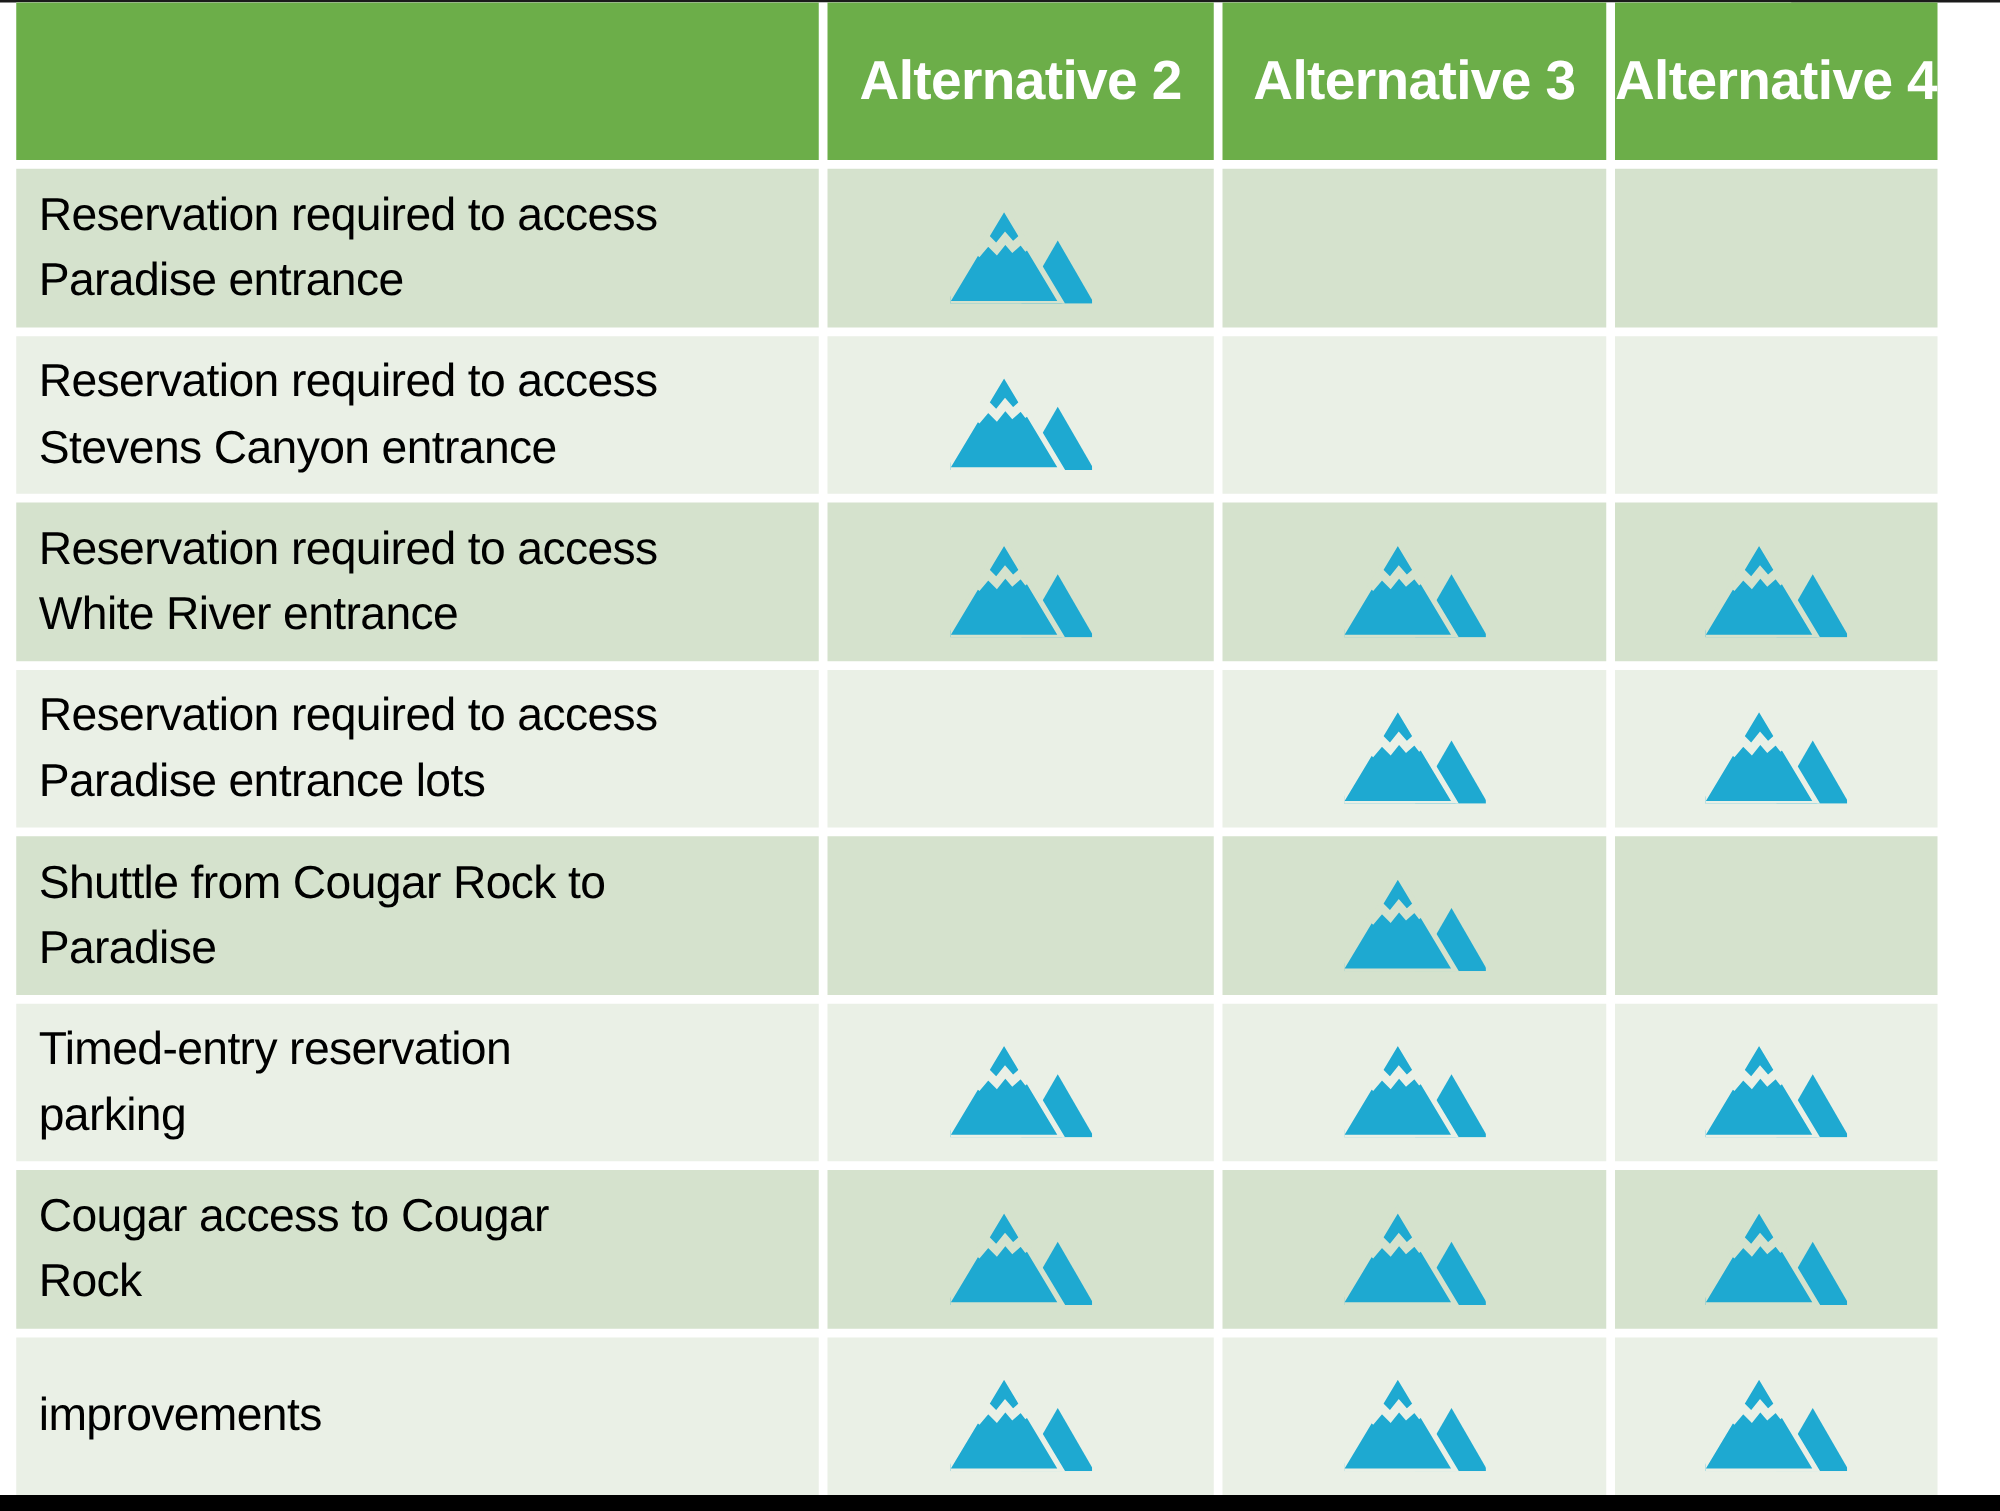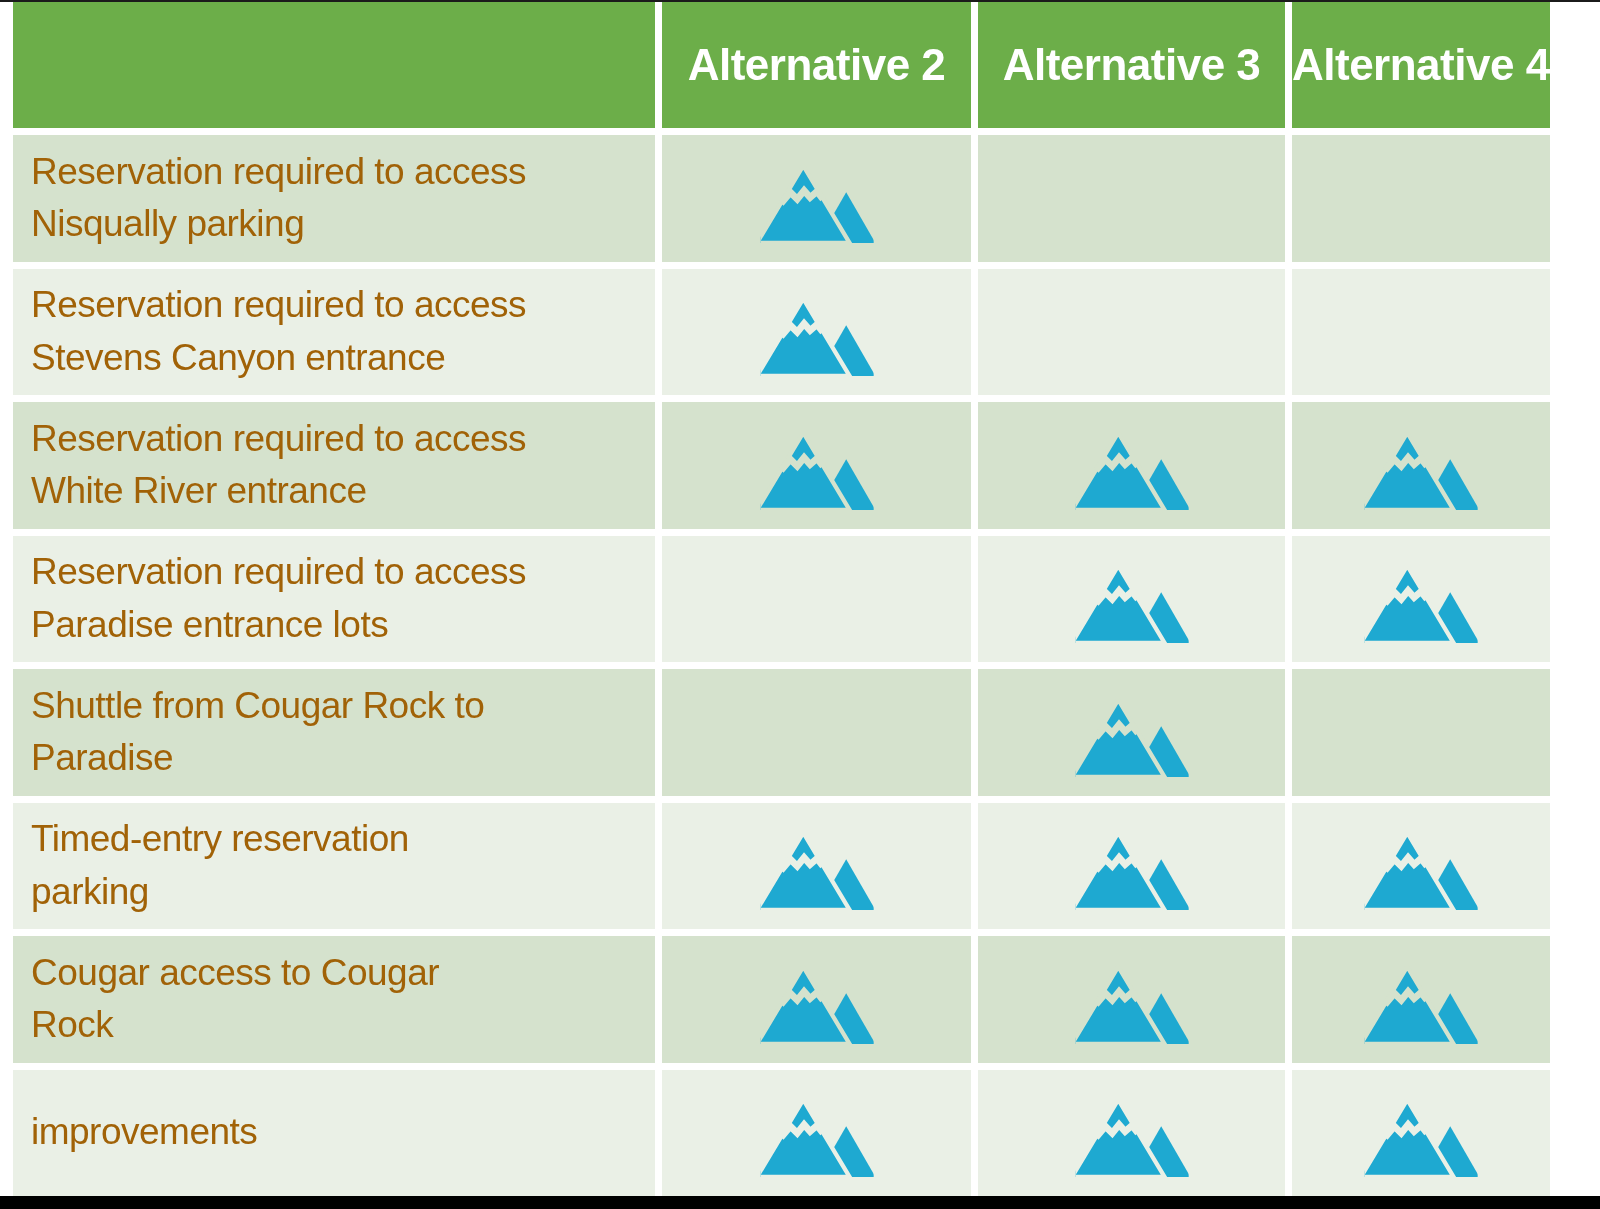--- a/index.html
+++ b/index.html
@@ -18,21 +18,21 @@
     gap:7px;background:#ffffff;margin-left:13px;
   }
   .cell{display:flex;align-items:center;justify-content:center;}
   .head{background:#6cae49;}
   .head .hdr-label{
     color:#ffffff;font-size:44px;font-weight:bold;letter-spacing:-0.5px;white-space:nowrap;
   }
   .dark{background:#d5e2cd;--row-bg:#d5e2cd;}
   .light{background:#eaf0e6;--row-bg:#eaf0e6;}
   .lbl{justify-content:flex-start;padding-left:18px;box-sizing:border-box;}
-  .lbl-text{color:#a16207;font-size:37px;line-height:1.42;letter-spacing:-0.5px;}
+  .lbl-text{color:#000000;font-size:37px;line-height:1.42;letter-spacing:-0.5px;}
   .lbl-text .ln{display:block;}
   .mtn{width:114px;height:79px;color:#1ea9d1;margin-top:10px;}
   .svg-defs{position:absolute;width:0;height:0;}
 </style>
 </head>
 <body>
 
 <svg class="svg-defs" aria-hidden="true">
   <symbol id="mtn-sym" viewBox="0 0 132 92">
     <polygon points="100,33 134,92 66,92" fill="currentColor"></polygon>
@@ -54,21 +54,21 @@
   <div class="cell head">
       <span class="hdr-label">Alternative 3</span>
     </div>
   <div class="cell head">
       <span class="hdr-label">Alternative 4</span>
     </div>
 
   <div class="cell lbl dark">
     <div class="lbl-text">
       <span class="ln">Reservation required to access</span>
-      <span class="ln">Nisqually parking</span>
+      <span class="ln">Paradise entrance</span>
     </div>
   </div>
   <div class="cell dark">
       <svg class="mtn" viewBox="0 0 132 92">
         <use href="#mtn-sym"></use>
       </svg>
     </div>
   <div class="cell dark"></div>
   <div class="cell dark"></div>
 

